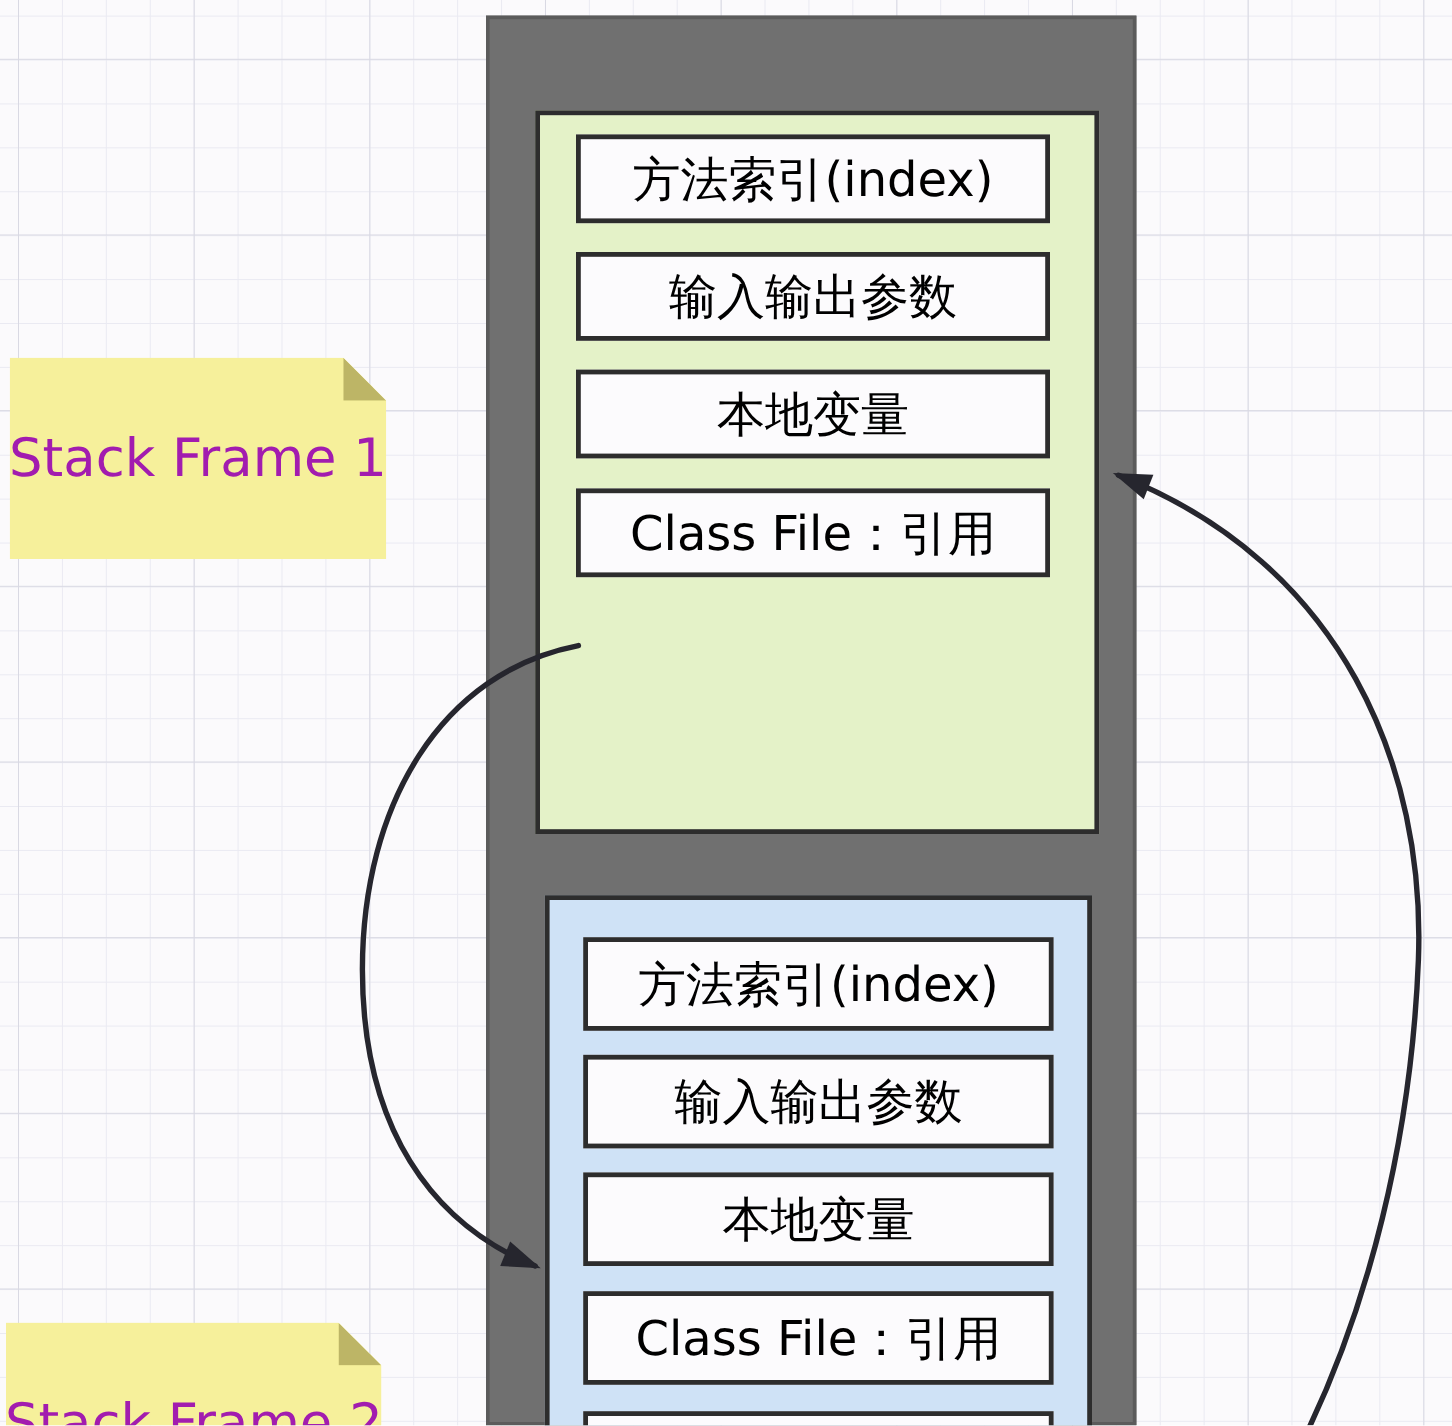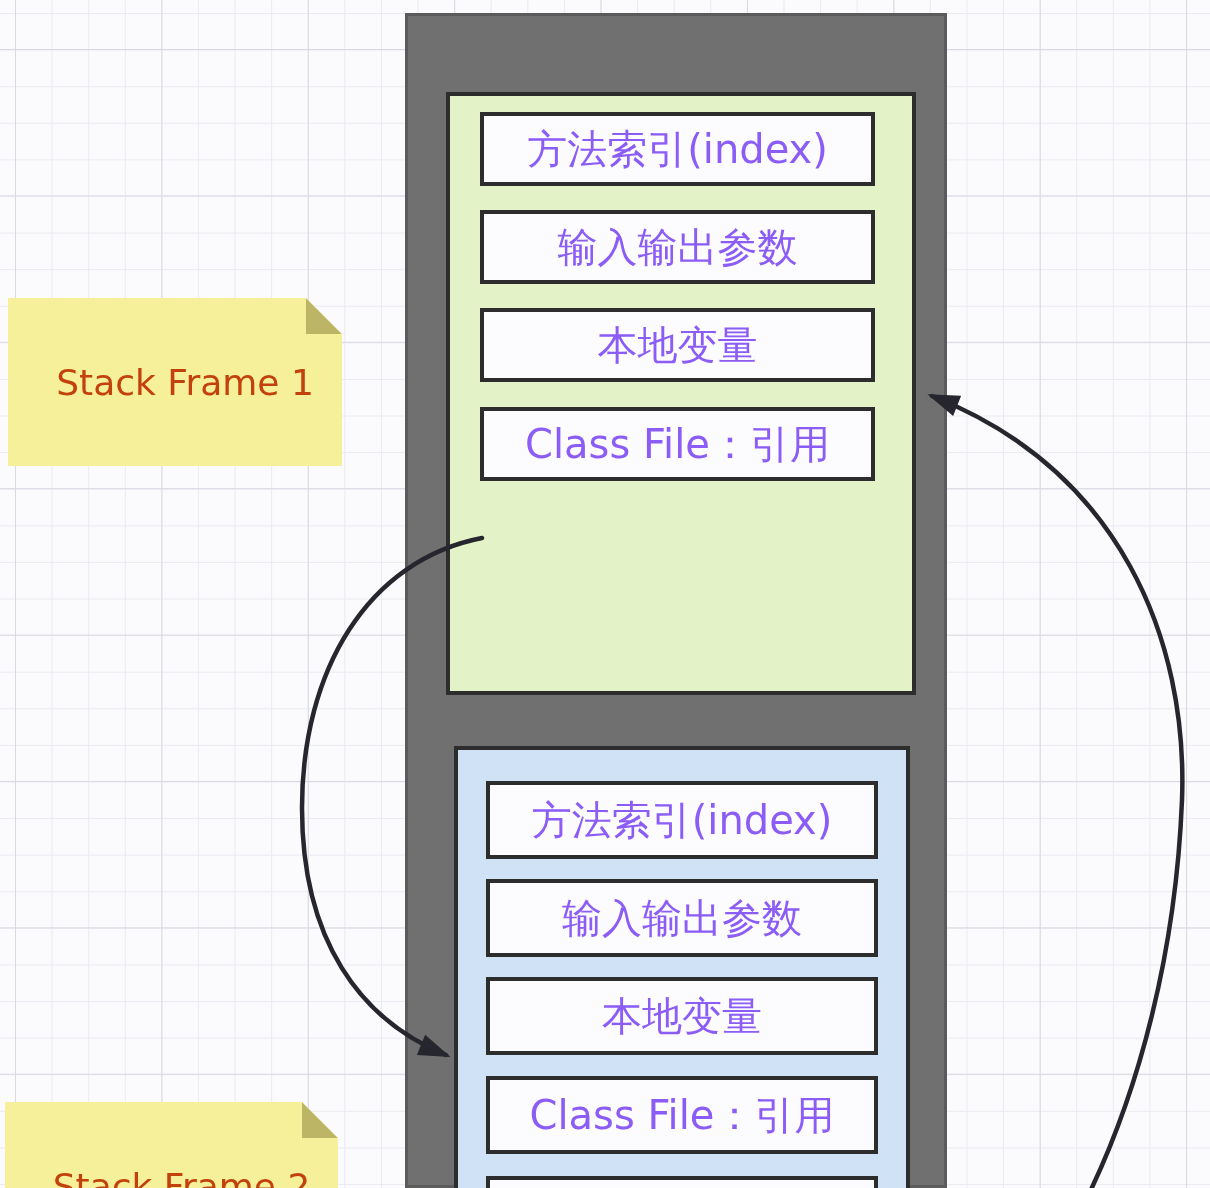--- a/index.html
+++ b/index.html
@@ -23,30 +23,29 @@
     background:#707070;border:3px solid #5b5b5b;box-sizing:border-box;
   }
   .frame{
     position:absolute;border:4px solid #2d2d2d;box-sizing:border-box;
   }
   .frame-green{left:446px;top:92px;width:470px;height:603px;background:#e4f2c8;}
   .frame-blue{left:454px;top:746px;width:456px;height:470px;background:#cfe2f6;}
   .fbox{
     position:absolute;border:4px solid #2d2d2d;box-sizing:border-box;
     background:#fcfbfd;display:flex;align-items:center;justify-content:center;
-    font-size:40px;color:#8b5cf6;white-space:nowrap;
+    font-size:40px;color:#000000;white-space:nowrap;
   }
   .frame-green .fbox{left:30px;width:395px;height:74px;}
   .frame-blue  .fbox{left:28px;width:392px;height:78px;}
   .note{
     position:absolute;background:#f6f09b;
     display:flex;align-items:center;justify-content:center;
-    font-size:36px;color:#c2410c;white-space:nowrap;
+    font-size:44px;color:#a21caf;white-space:nowrap;
     clip-path:polygon(0 0, calc(100% - 36px) 0, 100% 36px, 100% 100%, 0 100%);
-    padding-left:20px;
   }
   .note .fold{
     position:absolute;top:0;right:0;width:36px;height:36px;
     background:#bdb566;
     clip-path:polygon(0 0, 100% 100%, 0 100%);
   }
   #note1{left:8px;top:298px;width:314px;height:168px;}
   #note2{left:5px;top:1102px;width:313px;height:168px;}
   #arrow-layer{
     position:absolute;left:0;top:0;width:1210px;height:1188px;

